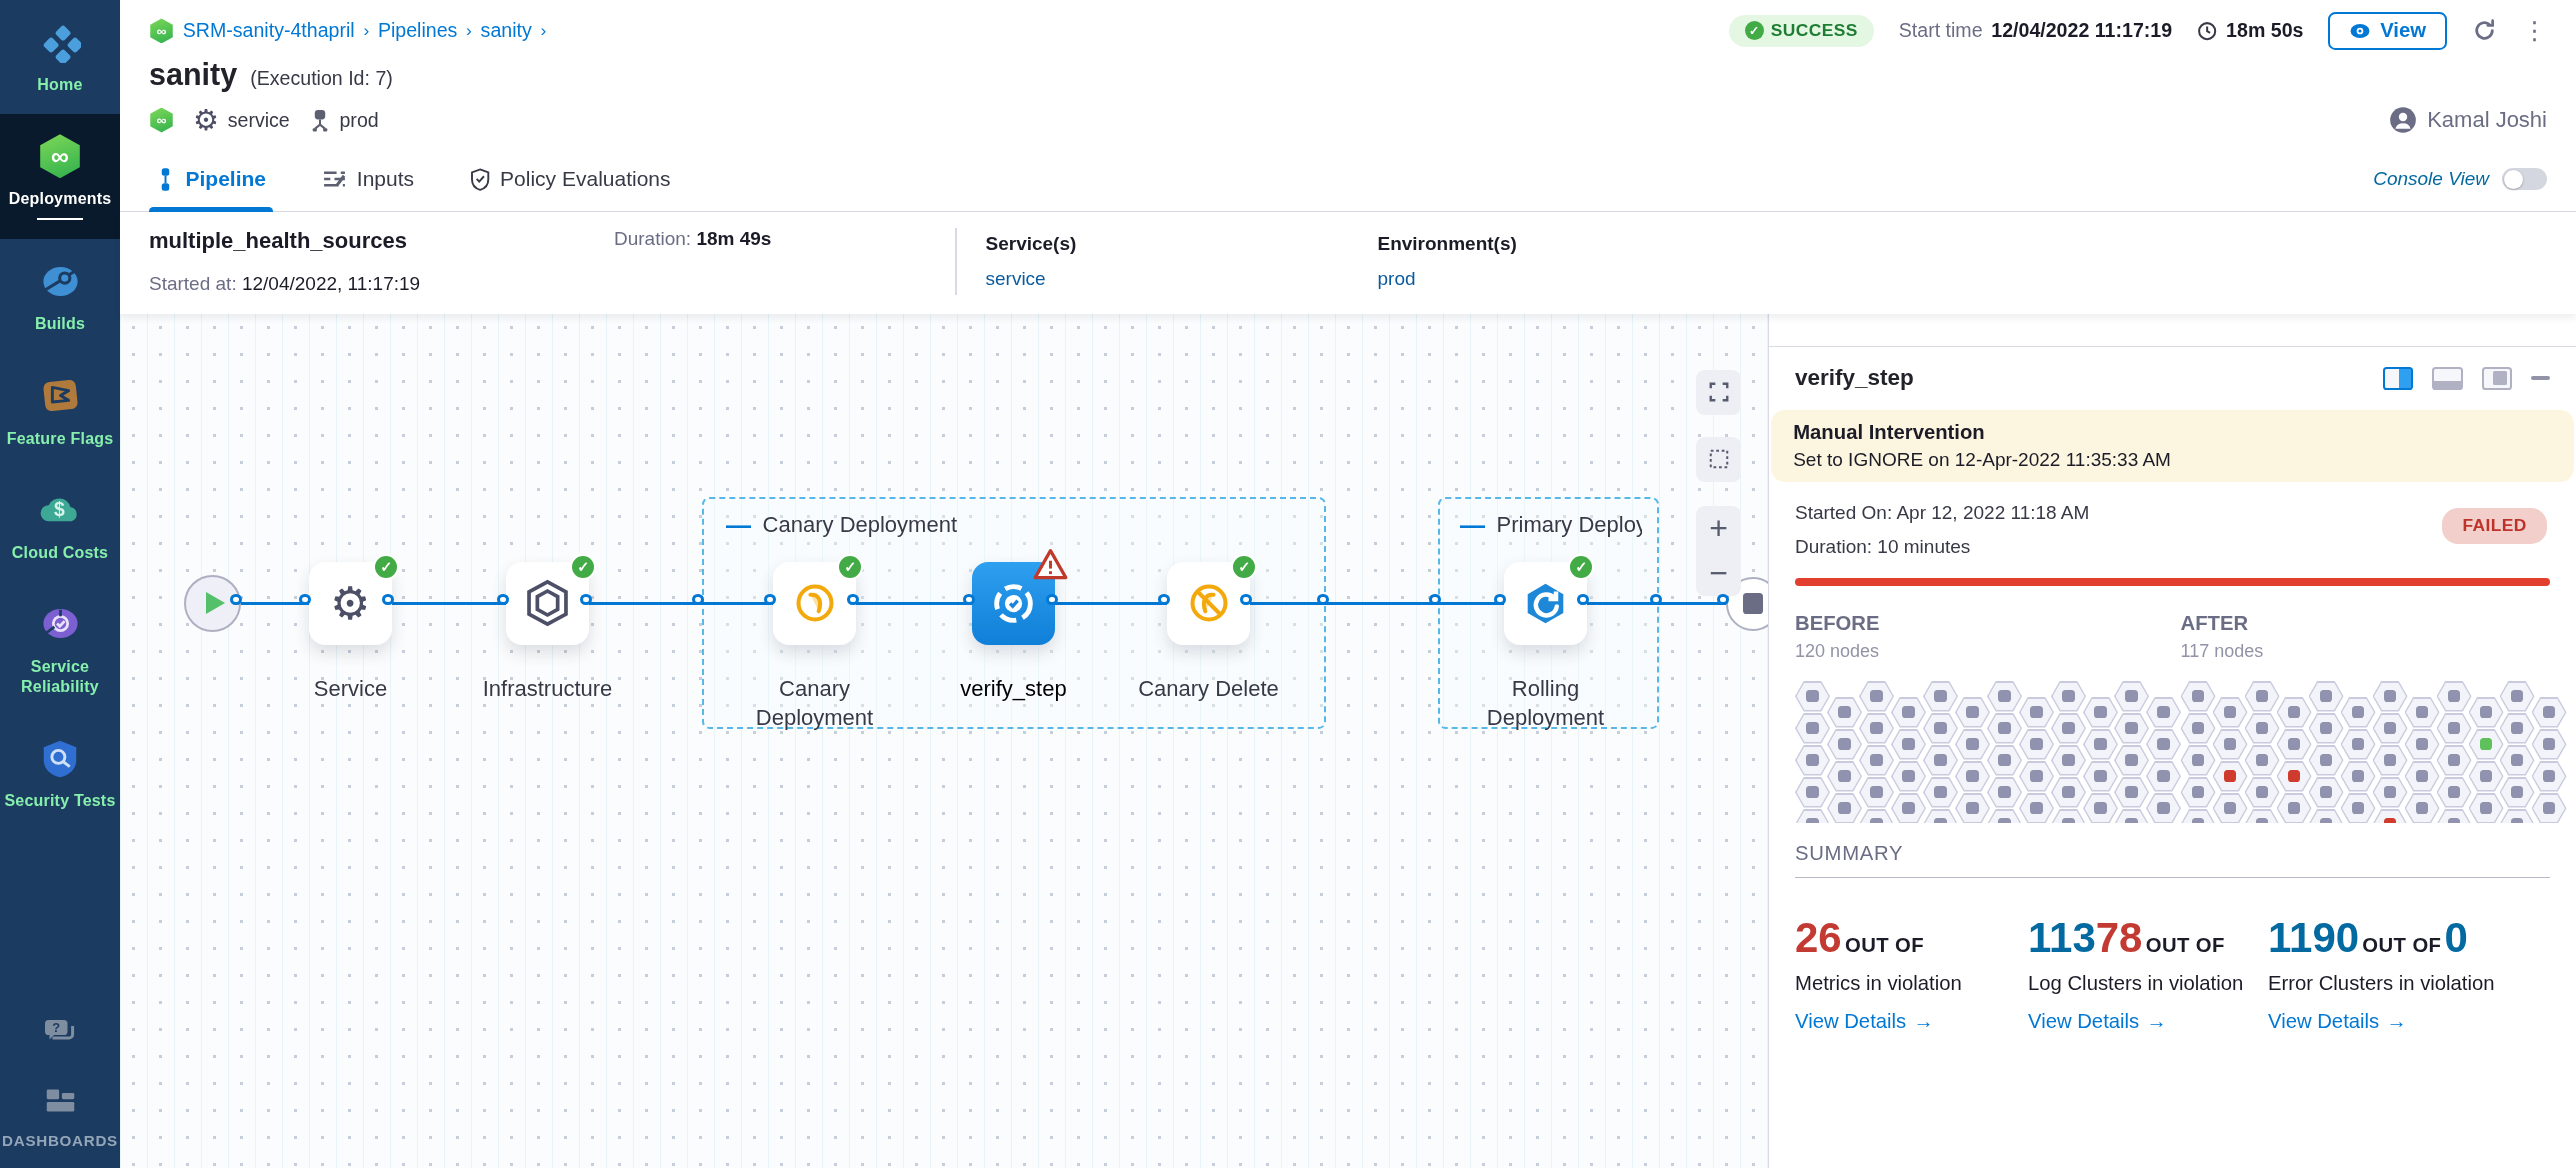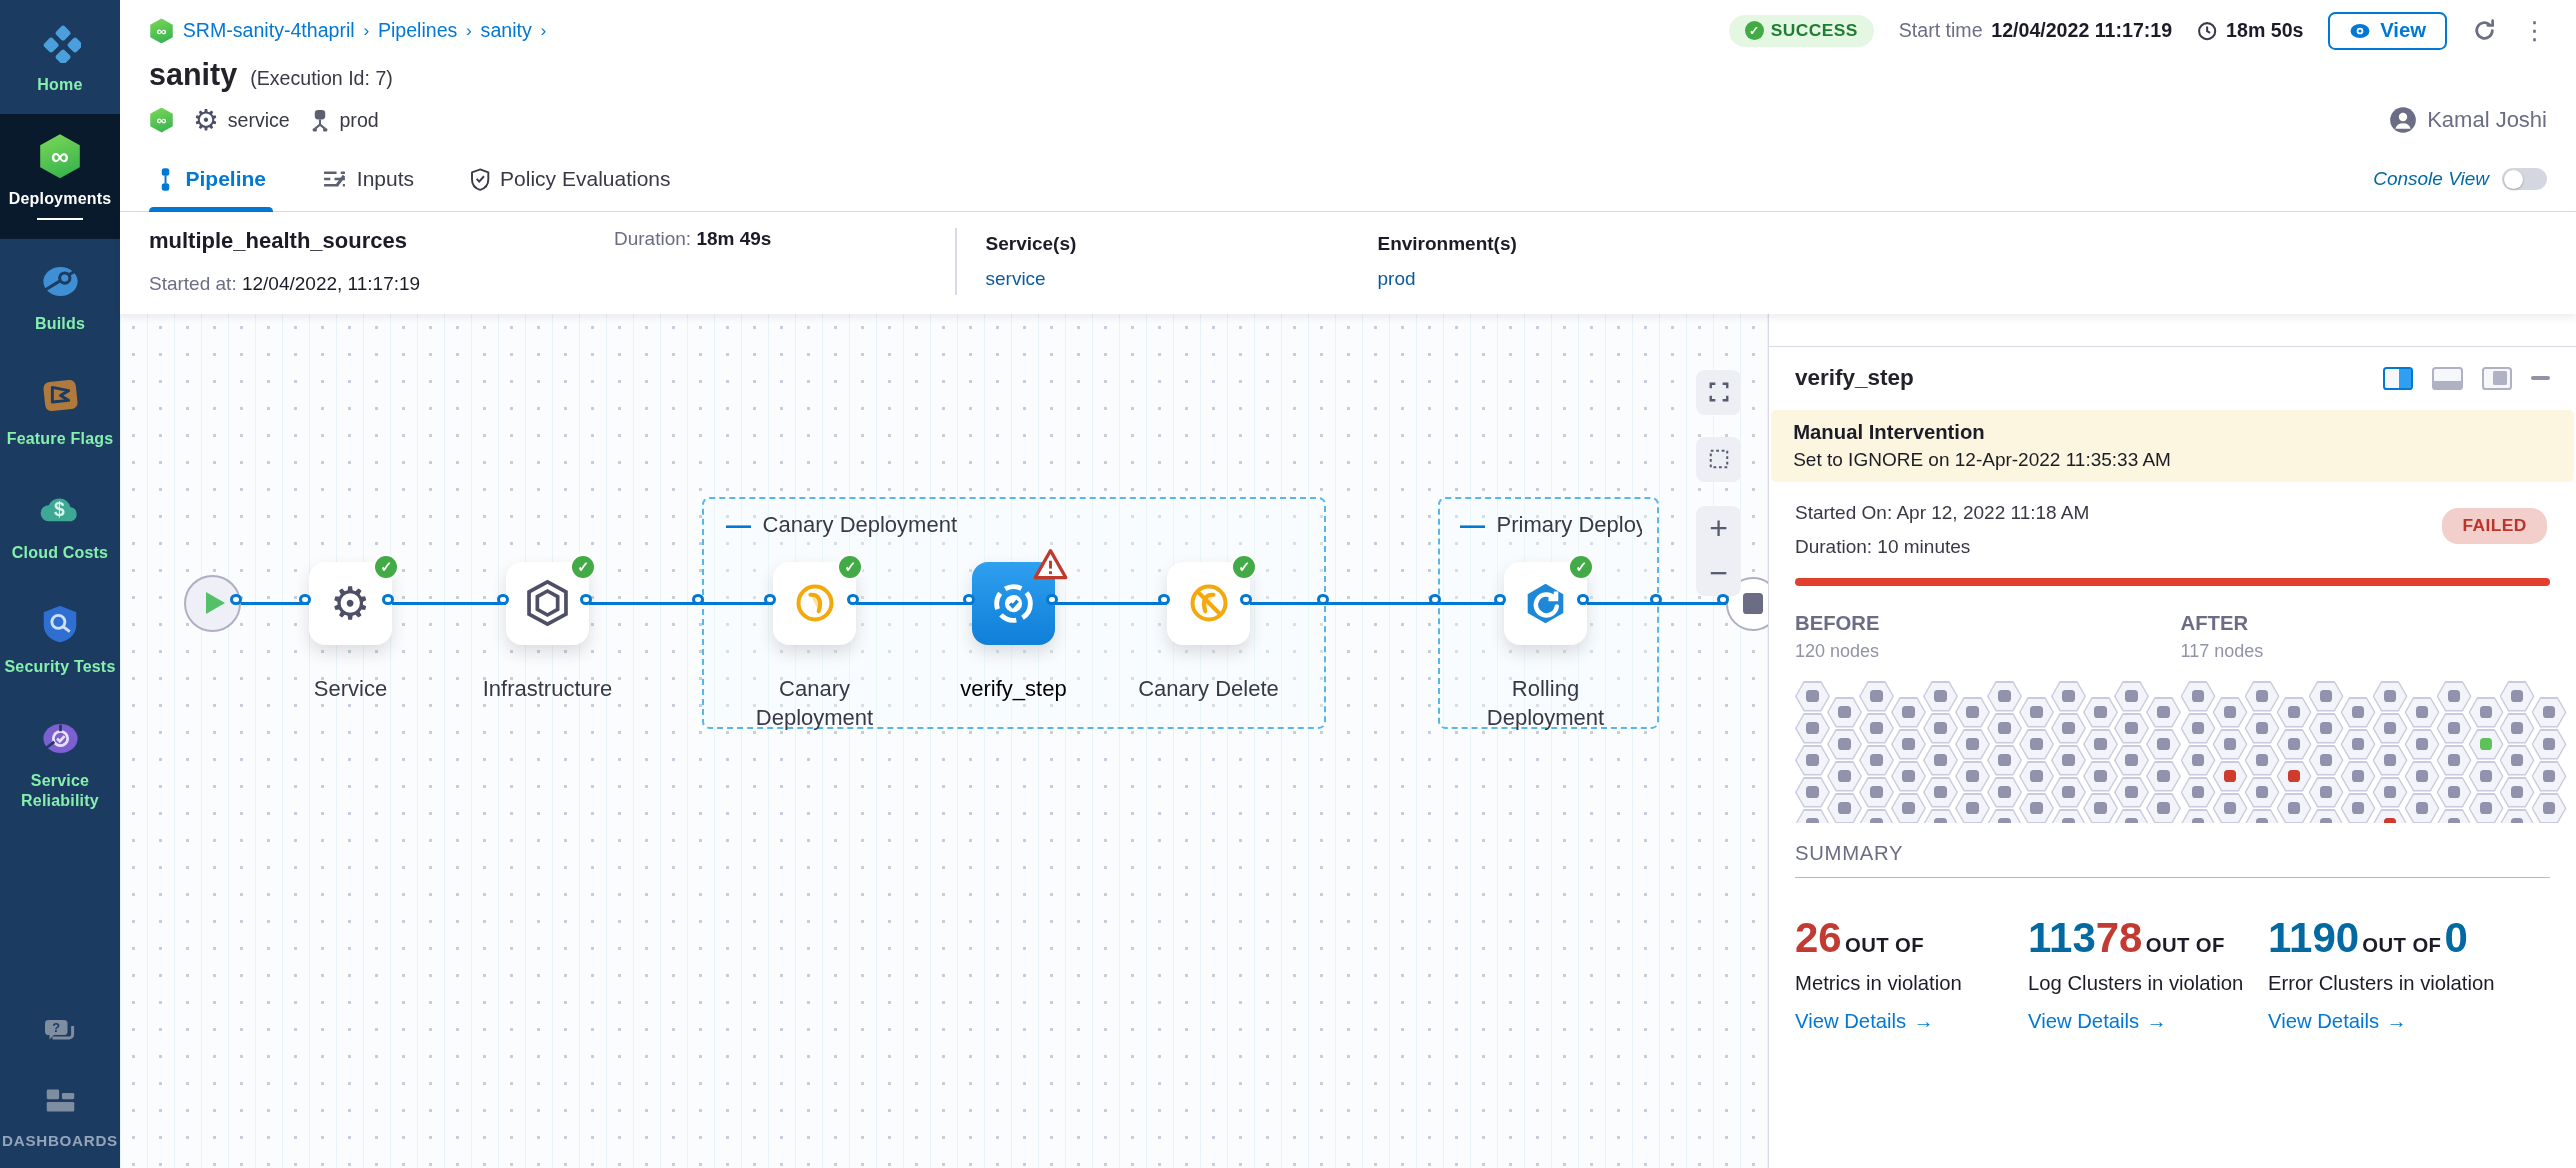--- a/index.html
+++ b/index.html
@@ -111,21 +111,21 @@
   .panel-hdr { border-top:1.5px solid #d9dae5; display:flex; align-items:center; padding:0 26px; height:64px; }
   .panel-title { font-size:22.5px; font-weight:bold; color:#22222a; }
   .layout-icons { margin-left:auto; display:flex; align-items:center; gap:19px; }
   .lv { width:30.5px; height:23px; border:2.2px solid #b0b1c3; border-radius:3.6px; position:relative; background:#f6f7fb; cursor:pointer; }
   .lv.active { border-color:#0278d5; }
   .lv.active .fill { position:absolute; right:0; top:0; bottom:0; width:46%; background:#2f9ff0; }
   .lv .bottomfill { position:absolute; left:0; right:0; bottom:0; height:34%; background:#b0b1c3; }
   .lv .innerrect { position:absolute; right:2.9px; top:2.2px; width:55%; height:74%; background:#b0b1c3; border-radius:1.5px; }
   .minimize { width:19px; height:4.4px; background:#9293a7; border-radius:2.2px; cursor:pointer; }
 
-  .banner { background:#fcf5df; border-radius:5px; margin:0 2.2px; padding:11.6px 22px; }
+  .banner { background:#fcf5df; border-radius:14px; margin:0 2.2px; padding:11.6px 22px; }
   .banner .b1 { font-size:20.3px; font-weight:bold; color:#1c1c28; }
   .banner .b2 { font-size:19px; color:#1c1c28; margin-top:4.4px; }
 
   .detail { padding:20.3px 26px 0 26px; position:relative; }
   .detail .d1, .detail .d2 { font-size:19px; color:#383946; }
   .detail .d2 { margin-top:11.6px; }
   .failed-badge { position:absolute; right:29px; top:26px; background:#f2cfcb; color:#bd3329; font-weight:bold; font-size:17.4px; padding:7.3px 20.3px; border-radius:16px; letter-spacing:0.4px; }
   .redbar { margin:20.3px 26px 0 26px; height:8px; background:#e23f2f; border-radius:4.4px; }
 
   .beforeafter { display:flex; padding:26px 26px 7.3px 26px; gap:8px; }
@@ -200,38 +200,38 @@
       <span class="nav-ico">
         <svg width="42" height="32" viewBox="0 0 26 18">
             <path d="M6 16 a5 5 0 0 1 0-10 a7 6.5 0 0 1 13.4 1.2 A4.5 4.5 0 0 1 20 16 Z" fill="#3da894"></path>
             <text x="12.6" y="12.6" font-size="12" fill="#d9f2ea" text-anchor="middle" font-weight="bold">$</text>
           </svg>
       </span>
       <span class="nav-label">Cloud Costs</span>
     </div>
     <div class="nav-item">
       <span class="nav-ico">
-        <svg width="38" height="39" viewBox="0 0 22 24">
-            <path d="M11 1 L21 5 V13 C21 19 16 22.5 11 23.5 C6 22.5 1 19 1 13 V5 Z" fill="#2f6fd2"></path>
-            <circle cx="10" cy="11" r="4" fill="none" stroke="#cfe0f7" stroke-width="1.8"></circle>
-            <path d="M13 14 L17 17" stroke="#cfe0f7" stroke-width="1.8"></path>
-          </svg>
-      </span>
-      <span class="nav-label">Security Tests</span>
-    </div>
-    <div class="nav-item">
-      <span class="nav-ico">
         <svg width="41" height="35" viewBox="0 0 24 20">
             <ellipse cx="12" cy="10" rx="10" ry="8.5" fill="#7c5fd0"></ellipse>
             <circle cx="12" cy="10" r="4.2" fill="none" stroke="#e8e2fa" stroke-width="1.6"></circle>
             <path d="M10 10 l1.6 1.6 l2.8-3" stroke="#e8e2fa" stroke-width="1.6" fill="none"></path>
             <path d="M3 16 L8.4 12 M12 5.8 L12 2" stroke="#1c3b61" stroke-width="1.6"></path>
           </svg>
       </span>
       <span class="nav-label">Service Reliability</span>
+    </div>
+    <div class="nav-item">
+      <span class="nav-ico">
+        <svg width="38" height="39" viewBox="0 0 22 24">
+            <path d="M11 1 L21 5 V13 C21 19 16 22.5 11 23.5 C6 22.5 1 19 1 13 V5 Z" fill="#2f6fd2"></path>
+            <circle cx="10" cy="11" r="4" fill="none" stroke="#cfe0f7" stroke-width="1.8"></circle>
+            <path d="M13 14 L17 17" stroke="#cfe0f7" stroke-width="1.8"></path>
+          </svg>
+      </span>
+      <span class="nav-label">Security Tests</span>
     </div>
     <div class="nav-spacer"></div>
     <div class="nav-bottom">
       <div class="nav-item" style="padding:14.5px 2.9px;">
         <span class="nav-ico">
           <svg width="36" height="32" viewBox="0 0 24 20">
               <rect x="2" y="2" width="15" height="10" rx="2.4" fill="#7e8da0"></rect>
               <text x="9.4" y="10" font-size="8.6" fill="#1c3b61" text-anchor="middle" font-weight="bold">?</text>
               <path d="M7 14 h11 a2.4 2.4 0 0 0 2.4-2.4 V6" fill="none" stroke="#7e8da0" stroke-width="2"></path>
               <path d="M5 12 v3 l3-3" fill="#7e8da0"></path>

